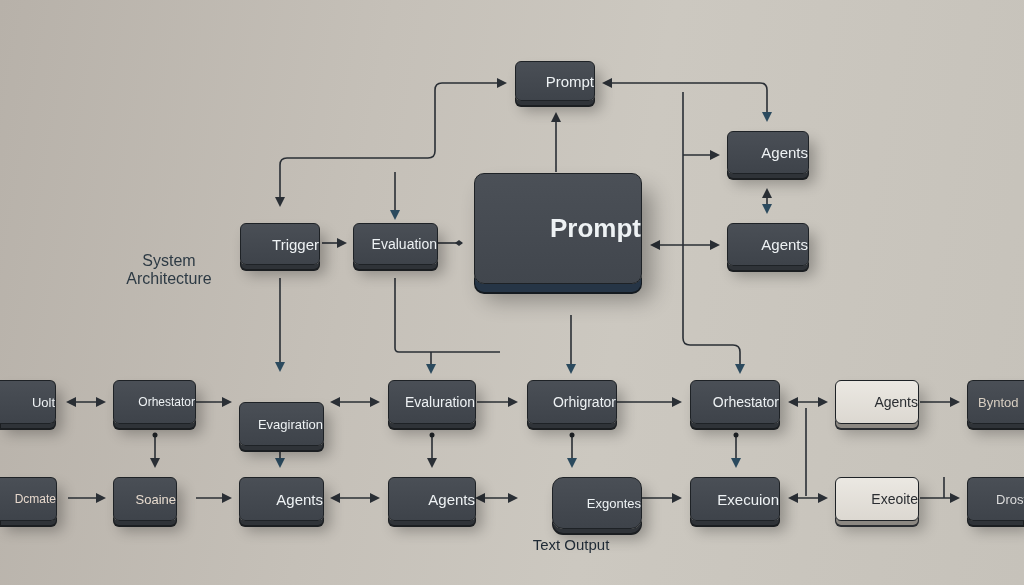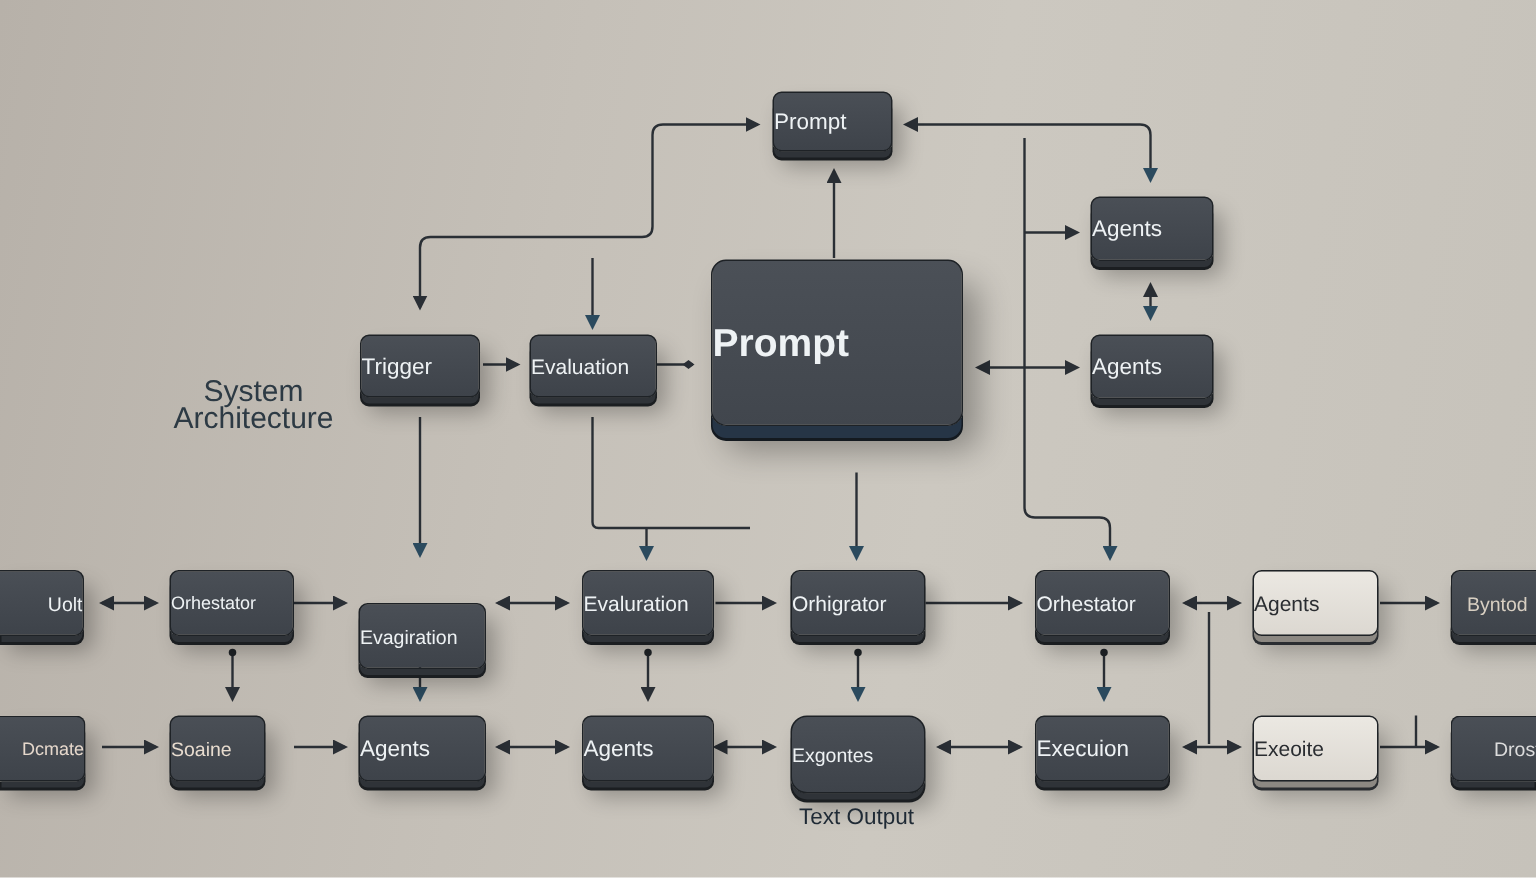--- a/index.html
+++ b/index.html
@@ -5,42 +5,42 @@
   html, body { margin: 0; padding: 0; }
   body {
     width: 1024px; height: 585px; overflow: hidden; position: relative;
     background: linear-gradient(100deg, #b7b1a9 0%, #c5c0b8 35%, #ccc8c0 60%, #c6c2ba 100%);
     font-family: "Liberation Sans", sans-serif;
   }
   #canvas { position: absolute; left: 0; top: 0; width: 1024px; height: 585px; }
   svg.wires { position: absolute; left: 0; top: 0; width: 1024px; height: 585px; }
   .node {
     position: absolute; box-sizing: border-box;
-    display: flex; align-items: center; justify-content: flex-start;
+    display: flex; align-items: center; justify-content: flex-end;
     border-radius: 6px;
     background: linear-gradient(180deg, #4a4f56 0%, #3e434a 100%);
     border: 1.5px solid #1e2226;
     color: #eef2f4; font-size: 14px;
     box-shadow: 0 5px 0 -1px #2f3338, 0 6px 0 0 #1b1e21, 6px 10px 14px rgba(0,0,0,0.28);
     white-space: nowrap; overflow: hidden;
   }
   .node.light {
     background: linear-gradient(180deg, #ebe8e2 0%, #dcd8d1 100%);
     color: #2a2d31;
     box-shadow: 0 5px 0 -1px #8c8882, 0 6px 0 0 #2a2d31, 6px 10px 14px rgba(0,0,0,0.25);
   }
   .node.big {
     border-radius: 10px; font-size: 26px; font-weight: bold;
     background: linear-gradient(180deg, #4b5057 0%, #41464d 100%);
     box-shadow: 0 9px 0 -1px #263546, 0 10px 0 0 #141a20, 10px 16px 22px rgba(0,0,0,0.32);
   }
   .node.clip-left { border-top-left-radius: 0; border-bottom-left-radius: 0; border-left: none; justify-content: flex-end; padding-left: 2px; }
   .node.clip-right { border-top-right-radius: 0; border-bottom-right-radius: 0; border-right: none; justify-content: flex-start; padding-left: 10px; }
   .label {
-    position: absolute; color: #2d3a44; font-size: 20px; line-height: 18px; text-align: center;
+    position: absolute; color: #2d3a44; font-size: 16px; line-height: 18px; text-align: center;
   }
 </style>
 </head>
 <body>
 
 <div id="canvas">
 
   <svg class="wires" viewBox="0 0 1024 585">
     <defs>
       <marker id="ah" markerWidth="10" markerHeight="10" refX="8" refY="5" orient="auto" markerUnits="userSpaceOnUse">
@@ -173,21 +173,21 @@
   </div>
   <div class="node" style="left:113px; top:477px; width:64px; height:44px; font-size:13px; color:#e8dccf;">
     <span>Soaine</span>
   </div>
   <div class="node" style="left:239px; top:477px; width:85px; height:44px; font-size:15px;">
     <span>Agents</span>
   </div>
   <div class="node" style="left:388px; top:477px; width:88px; height:44px; font-size:15px;">
     <span>Agents</span>
   </div>
-  <div class="node" style="left:527px; top:477px; width:90px; height:52px; font-size:13px;border-radius:11px;">
+  <div class="node" style="left:552px; top:477px; width:90px; height:52px; font-size:13px;border-radius:11px;">
     <span>Exgontes</span>
   </div>
   <div class="node" style="left:690px; top:477px; width:90px; height:44px; font-size:15px;">
     <span>Execuion</span>
   </div>
   <div class="node light" style="left:835px; top:477px; width:84px; height:44px; font-size:14px;">
     <span>Exeoite</span>
   </div>
   <div class="node clip-right" style="left:967px; top:477px; width:57px; height:44px; font-size:13px; color:#dcdcdc;padding-left:28px;">
     <span>Droste</span>

